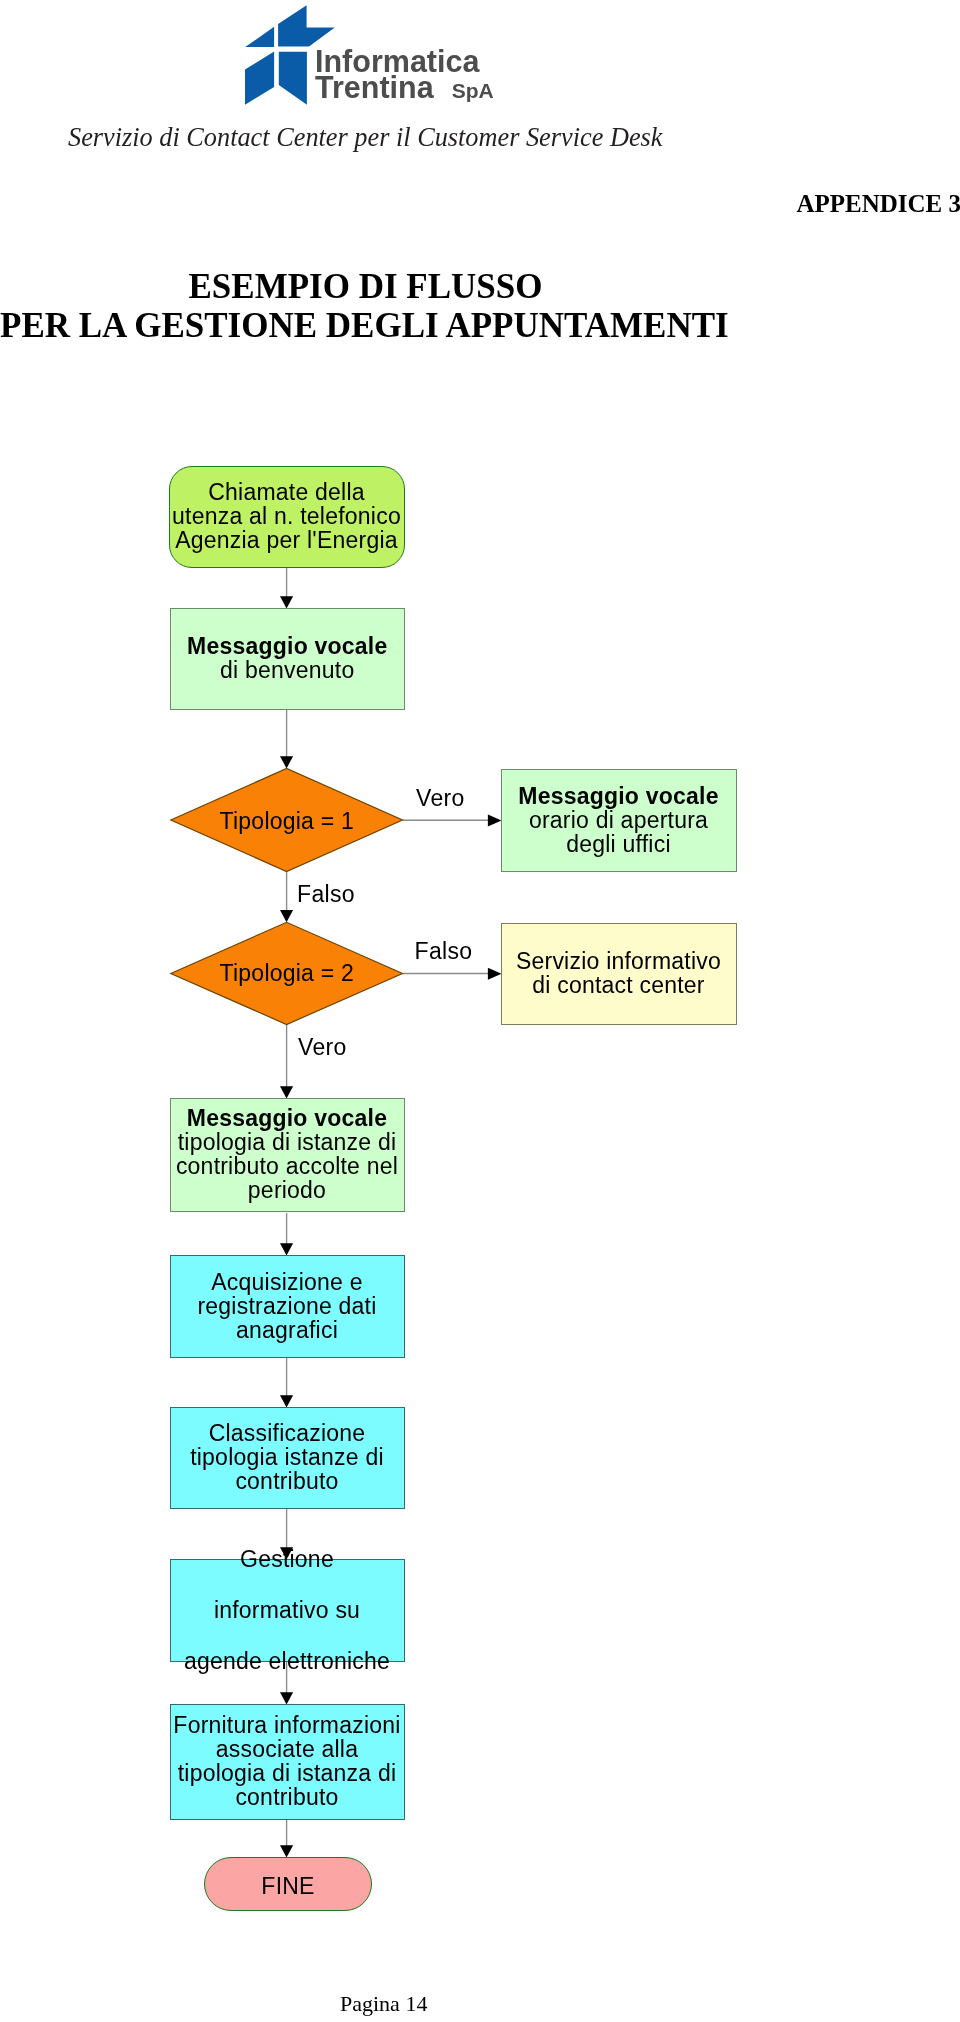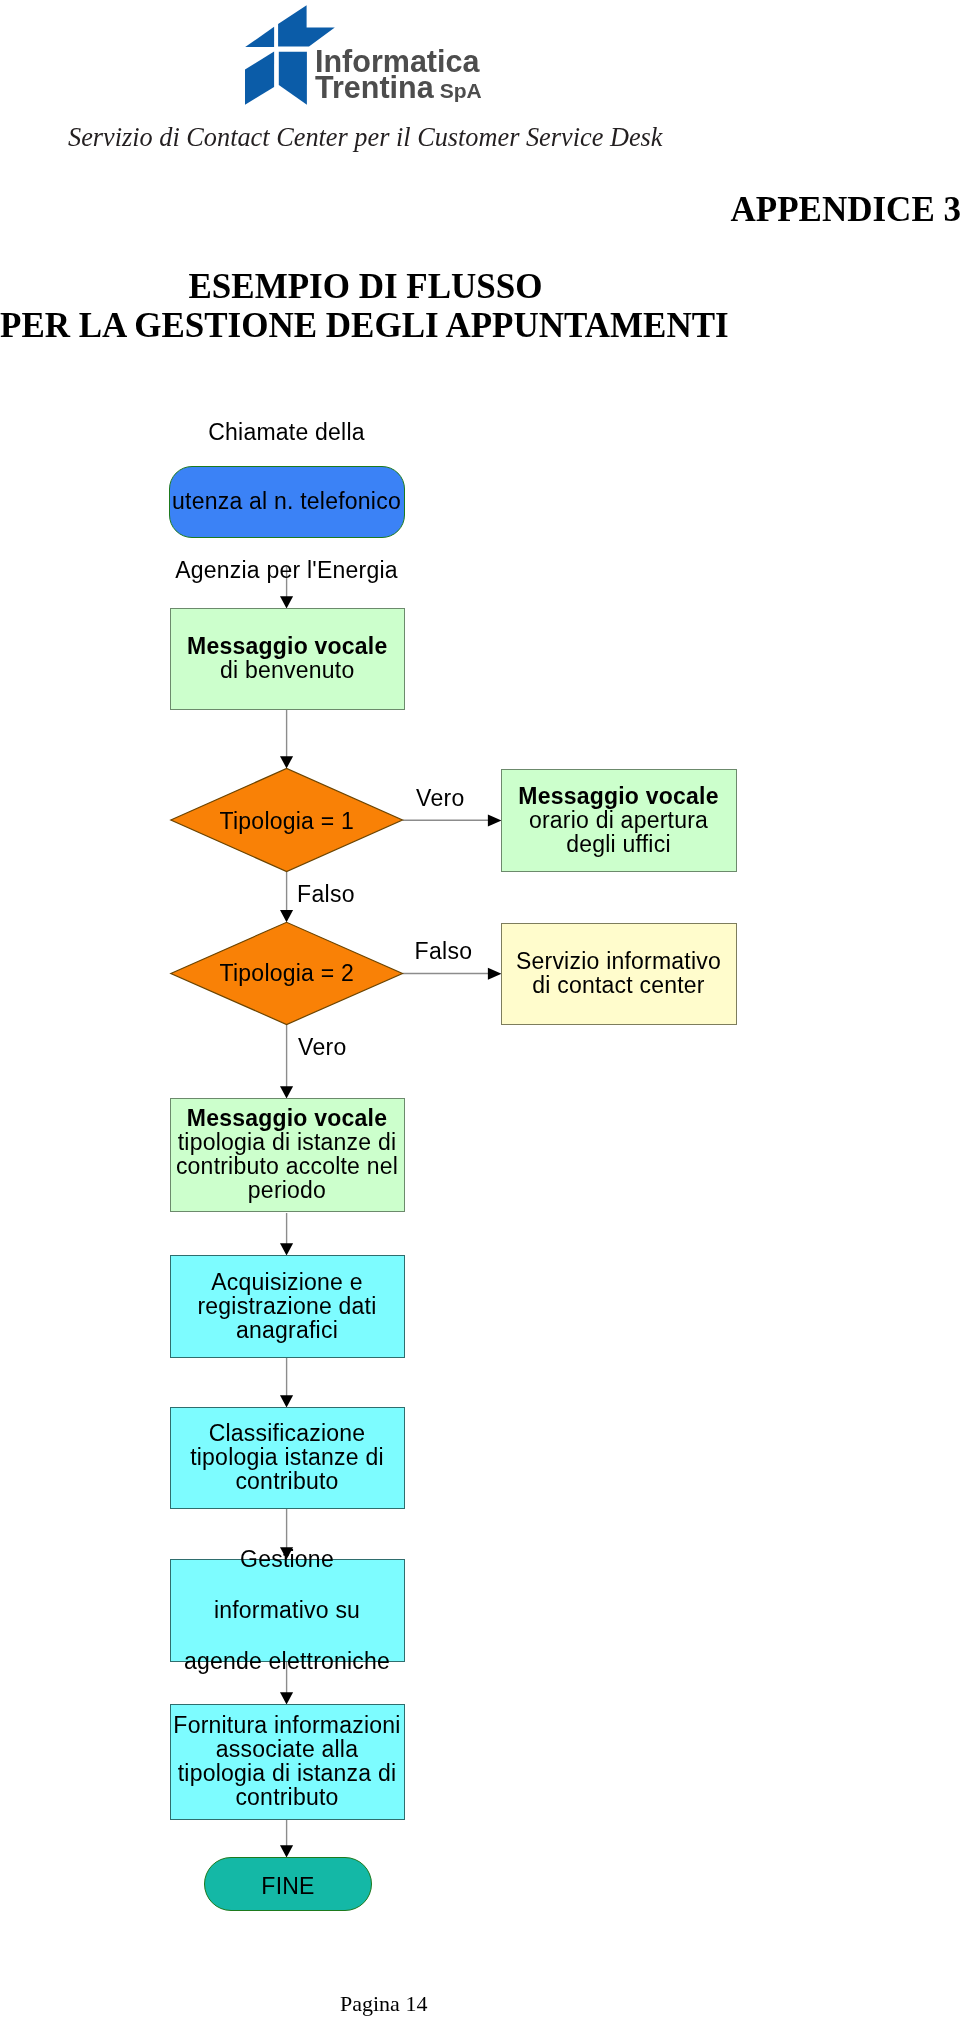--- a/index.html
+++ b/index.html
@@ -4,53 +4,53 @@
 <style>
   html,body{margin:0;padding:0;}
   body{width:960px;height:2022px;background:#ffffff;font-family:"Liberation Sans",sans-serif;position:relative;overflow:hidden;}
   .page{position:absolute;left:0;top:0;width:960px;height:2022px;}
 
   
   #logo-mark{position:absolute;left:244px;top:4px;width:92px;height:102px;overflow:visible;}
   #logo-word{position:absolute;left:315px;top:47.5px;width:220px;height:72px;color:#4d4d4d;font-family:"Liberation Sans",sans-serif;font-weight:bold;}
   .wm1{font-size:30.5px;line-height:26.5px;letter-spacing:0px;}
   .wm2{font-size:30.5px;line-height:26.5px;letter-spacing:0px;white-space:nowrap;}
-  .wm2 .spa{font-size:21px;letter-spacing:0px;margin-left:6px;}
+  .wm2 .spa{font-size:21px;letter-spacing:0px;margin-left:18px;}
 
   .hdr-italic{position:absolute;left:68px;top:123px;font-family:"Liberation Serif",serif;font-style:italic;font-size:26.3px;color:#231f20;white-space:nowrap;}
-  .appendice{position:absolute;left:0;top:190px;width:961px;text-align:right;font-family:"Liberation Serif",serif;font-weight:bold;font-size:35px;color:#000;white-space:nowrap;}
+  .appendice{position:absolute;left:0;top:190px;width:961px;text-align:right;font-family:"Liberation Serif",serif;font-weight:bold;font-size:25px;color:#000;white-space:nowrap;}
   .title-line{position:absolute;font-family:"Liberation Serif",serif;font-weight:bold;font-size:35px;color:#000;white-space:nowrap;text-align:center;}
   #title1{left:0;top:267px;width:731px;}
   #title2{left:0;top:305.5px;width:727px;}
   .pagina{position:absolute;left:340px;top:1991px;font-family:"Liberation Serif",serif;font-size:22px;color:#000;white-space:nowrap;}
 
   
   #flow{position:absolute;left:0;top:0;width:960px;height:2022px;}
   .node{position:absolute;box-sizing:border-box;display:flex;flex-direction:column;align-items:center;justify-content:center;text-align:center;
         font-family:"Liberation Sans",sans-serif;font-size:23px;line-height:24px;color:#000;padding-bottom:2px;letter-spacing:0.22px;}
   .node>*{display:block;}
   .node b{font-weight:bold;}
   .proc{border:1.2px solid #868686;}
   .cflow-label{position:absolute;font-family:"Liberation Sans",sans-serif;font-size:23px;line-height:23px;color:#000;white-space:nowrap;letter-spacing:0.35px;}
   #connectors{position:absolute;left:0;top:0;}
   .green{background:#ccffcc;border-color:#6c8a6c;}
   .cyan{background:#7dfcff;border-color:#2f6e6e;}
   .yellow{background:#fffccc;border-color:#7d7d5d;}
-  #n-start{left:168.5px;top:466px;width:236px;height:72px;background:#3b82f6;border:1.2px solid #1d7a1d;border-radius:23px;gap:45px;}
+  #n-start{left:168.5px;top:466px;width:236px;height:102px;background:#bef264;border:1.2px solid #1d7a1d;border-radius:23px;}
   #n-msg1{left:169.8px;top:608.4px;width:235px;height:102px;}
   #n-dec1{left:170.8px;top:770px;width:232px;height:103px;}
   #n-msg2{left:500.5px;top:769px;width:236px;height:103px;}
   #n-dec2{left:170.8px;top:922.8px;width:232px;height:102px;}
   #n-srv{left:500.5px;top:922.5px;width:236px;height:102.5px;}
   #n-msg3{left:169.5px;top:1098.4px;width:235px;height:114px;}
   #n-acq{left:169.5px;top:1255.4px;width:235px;height:103px;}
   #n-cls{left:169.5px;top:1407.4px;width:235px;height:102px;}
   #n-ges{left:169.5px;top:1559.4px;width:235px;height:103px;gap:27px;}
   #n-frn{left:169.5px;top:1704.4px;width:235px;height:116px;}
-  #n-end{left:204px;top:1857.4px;width:168px;height:54px;background:#14b8a6;border:1.2px solid #1d7a1d;border-radius:27px;padding-bottom:0;padding-top:3px;}
+  #n-end{left:204px;top:1857.4px;width:168px;height:54px;background:#fca5a5;border:1.2px solid #1d7a1d;border-radius:27px;padding-bottom:0;padding-top:3px;}
   #lbl-vero1{left:416px;top:787px;}
   #lbl-falso1{left:297px;top:883px;}
   #lbl-falso2{left:414.5px;top:940px;}
   #lbl-vero2{left:298px;top:1036px;}
 </style>
 </head>
 <body>
 
 <div class="page">
 

